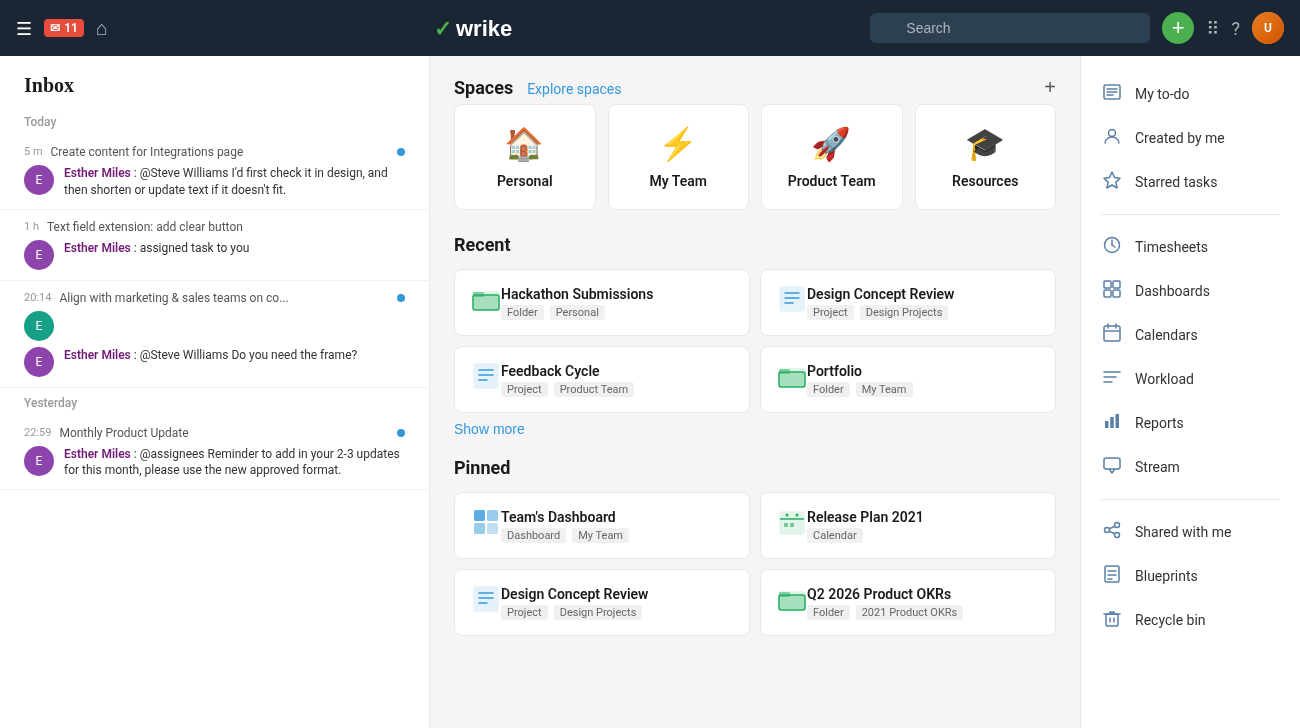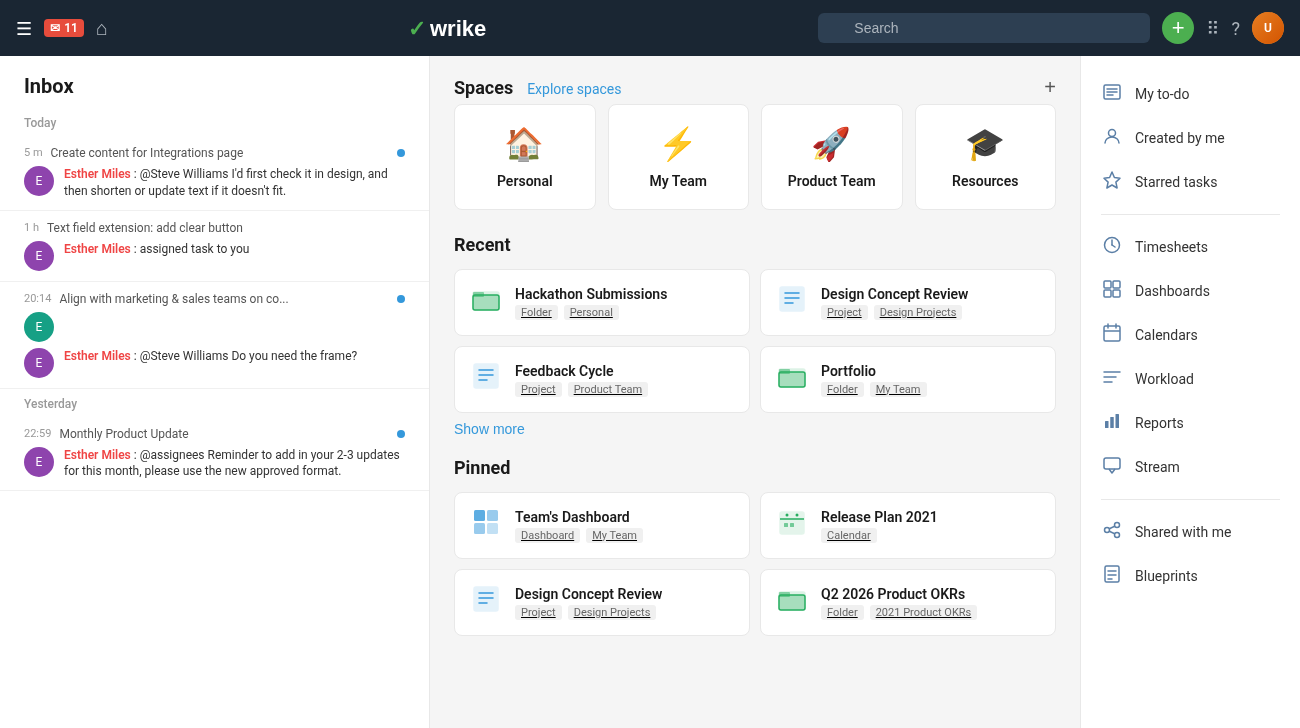--- a/index.html
+++ b/index.html
@@ -22,21 +22,21 @@
       background: #e74c3c; color: white; border-radius: 4px;
       padding: 2px 6px; font-size: 12px; font-weight: 600; cursor: pointer;
     }
     .home-icon { color: #adb5bd; font-size: 20px; cursor: pointer; }
     .topnav-center { flex: 1; display: flex; justify-content: center; }
     .wrike-logo { display: flex; align-items: center; gap: 6px; }
     .topnav-right { display: flex; align-items: center; gap: 12px; }
     .search-bar {
       background: #2d3f52; border: none; border-radius: 6px;
       padding: 7px 14px 7px 36px; color: #adb5bd; font-size: 14px;
-      width: 332px; position: relative;
+      width: 280px; position: relative;
     }
     .search-wrapper { position: relative; }
     .search-wrapper .search-icon-inner {
       position: absolute; left: 10px; top: 50%; transform: translateY(-50%);
       color: #adb5bd; font-size: 14px;
     }
     .search-bar::placeholder { color: #adb5bd; }
     .add-btn {
       background: #4caf50; color: white; border: none;
       border-radius: 50%; width: 32px; height: 32px;
@@ -50,35 +50,35 @@
 
     
     .inbox-panel {
       width: 430px;
       background: #fff;
       border-right: 1px solid #e8e8e8;
       display: flex; flex-direction: column;
       overflow: hidden;
       flex-shrink: 0;
     }
-    .inbox-title { font-size: 20px; font-weight: 700; padding: 18px 24px 10px; color: #1a1a1a; }
+    .inbox-title { font-size: 20px; font-weight: 700; padding: 18px 24px 10px; color: #1a1a1a; font-family: Liberation Serif, serif; }
     .inbox-scroll { overflow-y: auto; flex: 1; }
     .inbox-day-label { font-size: 12px; color: #999; padding: 8px 24px 6px; font-weight: 500; }
     .inbox-item {
       padding: 10px 24px; border-bottom: 1px solid #f0f0f0; cursor: pointer;
       position: relative;
     }
     .inbox-item-header { display: flex; justify-content: space-between; align-items: flex-start; margin-bottom: 6px; }
     .inbox-time { font-size: 11px; color: #999; white-space: nowrap; }
     .inbox-task-title { font-size: 12px; color: #555; flex: 1; margin: 0 8px; }
     .inbox-dot { width: 8px; height: 8px; background: #3498db; border-radius: 50%; margin-top: 3px; flex-shrink: 0; }
     .inbox-message { display: flex; gap: 10px; align-items: flex-start; }
     .inbox-avatar { width: 30px; height: 30px; border-radius: 50%; flex-shrink: 0; overflow: hidden; }
     .inbox-text { font-size: 12px; color: #333; line-height: 1.4; }
-    .inbox-text .sender { color: #ef4444; font-weight: 600; cursor: pointer; margin-top: 8px; }
+    .inbox-text .sender { color: #701a75; font-weight: 600; cursor: pointer; margin-top: 8px; }
     .inbox-message2 { display: flex; gap: 10px; align-items: flex-start; margin-top: 6px; }
 
     
     .center-panel { flex: 1; overflow-y: auto; padding: 20px 24px; background: #f5f5f5; }
 
     
     .section-header { display: flex; align-items: center; justify-content: space-between; margin-bottom: 5px; }
     .section-title { font-size: 18px; font-weight: 700; color: #1a1a1a; }
     .explore-link { color: #3498db; font-size: 14px; cursor: pointer; margin-left: 10px; }
     .add-space-btn { font-size: 20px; color: #555; cursor: pointer; background: none; border: none; }
@@ -90,27 +90,27 @@
       transition: box-shadow 0.15s;
     }
     .space-icon { font-size: 32px; }
     .space-name { font-size: 14px; font-weight: 600; color: #1a1a1a; }
 
     
     .section-title2 { font-size: 18px; font-weight: 700; color: #1a1a1a; margin-bottom: 14px; }
     .items-grid { display: grid; grid-template-columns: 1fr 1fr; gap: 10px; margin-bottom: 8px; }
     .item-card {
       background: #fff; border-radius: 8px; padding: 14px 16px;
-      display: flex; align-items: center; gap: 14px;
+      display: flex; align-items: center; 
       cursor: pointer; border: 1px solid #e8e8e8;
     }
     .item-type-icon { font-size: 28px; flex-shrink: 0; }
     .item-info { display: flex; flex-direction: column; gap: 3px; }
     .item-name { font-size: 14px; font-weight: 600; color: #1a1a1a; }
-    .item-meta { display: flex; gap: 6px; align-items: center; text-decoration: underline; }
+    .item-meta { display: flex; gap: 6px; align-items: center; }
     .item-tag {
       font-size: 11px; color: #666;
       background: #f0f0f0; padding: 1px 6px; border-radius: 3px;
     }
     .show-more-btn { background: none; border: none; color: #3498db; font-size: 14px; cursor: pointer; margin: 4px 0 20px; display: block; }
 
     
     .right-sidebar {
       width: 220px;
       background: #fff;
@@ -548,16 +548,28 @@
         <svg width="20" height="20" viewBox="0 0 20 20">
             <rect x="3" y="2" width="14" height="16" rx="1.5" fill="none" stroke="#5b7fa6" stroke-width="1.5"></rect>
             <line x1="6" y1="7" x2="14" y2="7" stroke="#5b7fa6" stroke-width="1.5" stroke-linecap="round"></line>
             <line x1="6" y1="11" x2="14" y2="11" stroke="#5b7fa6" stroke-width="1.5" stroke-linecap="round"></line>
             <line x1="6" y1="15" x2="10" y2="15" stroke="#5b7fa6" stroke-width="1.5" stroke-linecap="round"></line>
           </svg>
       </span>
       <span>Blueprints</span>
     </div>
 
+    <div class="sidebar-item">
+      <span class="sidebar-icon">
+        <svg width="20" height="20" viewBox="0 0 20 20">
+            <rect x="4" y="6" width="12" height="12" rx="1.5" fill="none" stroke="#5b7fa6" stroke-width="1.5"></rect>
+            <line x1="2" y1="6" x2="18" y2="6" stroke="#5b7fa6" stroke-width="1.5" stroke-linecap="round"></line>
+            <path d="M8 6V4h4v2" fill="none" stroke="#5b7fa6" stroke-width="1.5" stroke-linejoin="round"></path>
+            <line x1="8" y1="10" x2="8" y2="14" stroke="#5b7fa6" stroke-width="1.5" stroke-linecap="round"></line>
+            <line x1="12" y1="10" x2="12" y2="14" stroke="#5b7fa6" stroke-width="1.5" stroke-linecap="round"></line>
+          </svg>
+      </span>
+      <span>Recycle bin</span>
+    </div>
 
   </aside>
 
 </div>
 
 </body></html>

